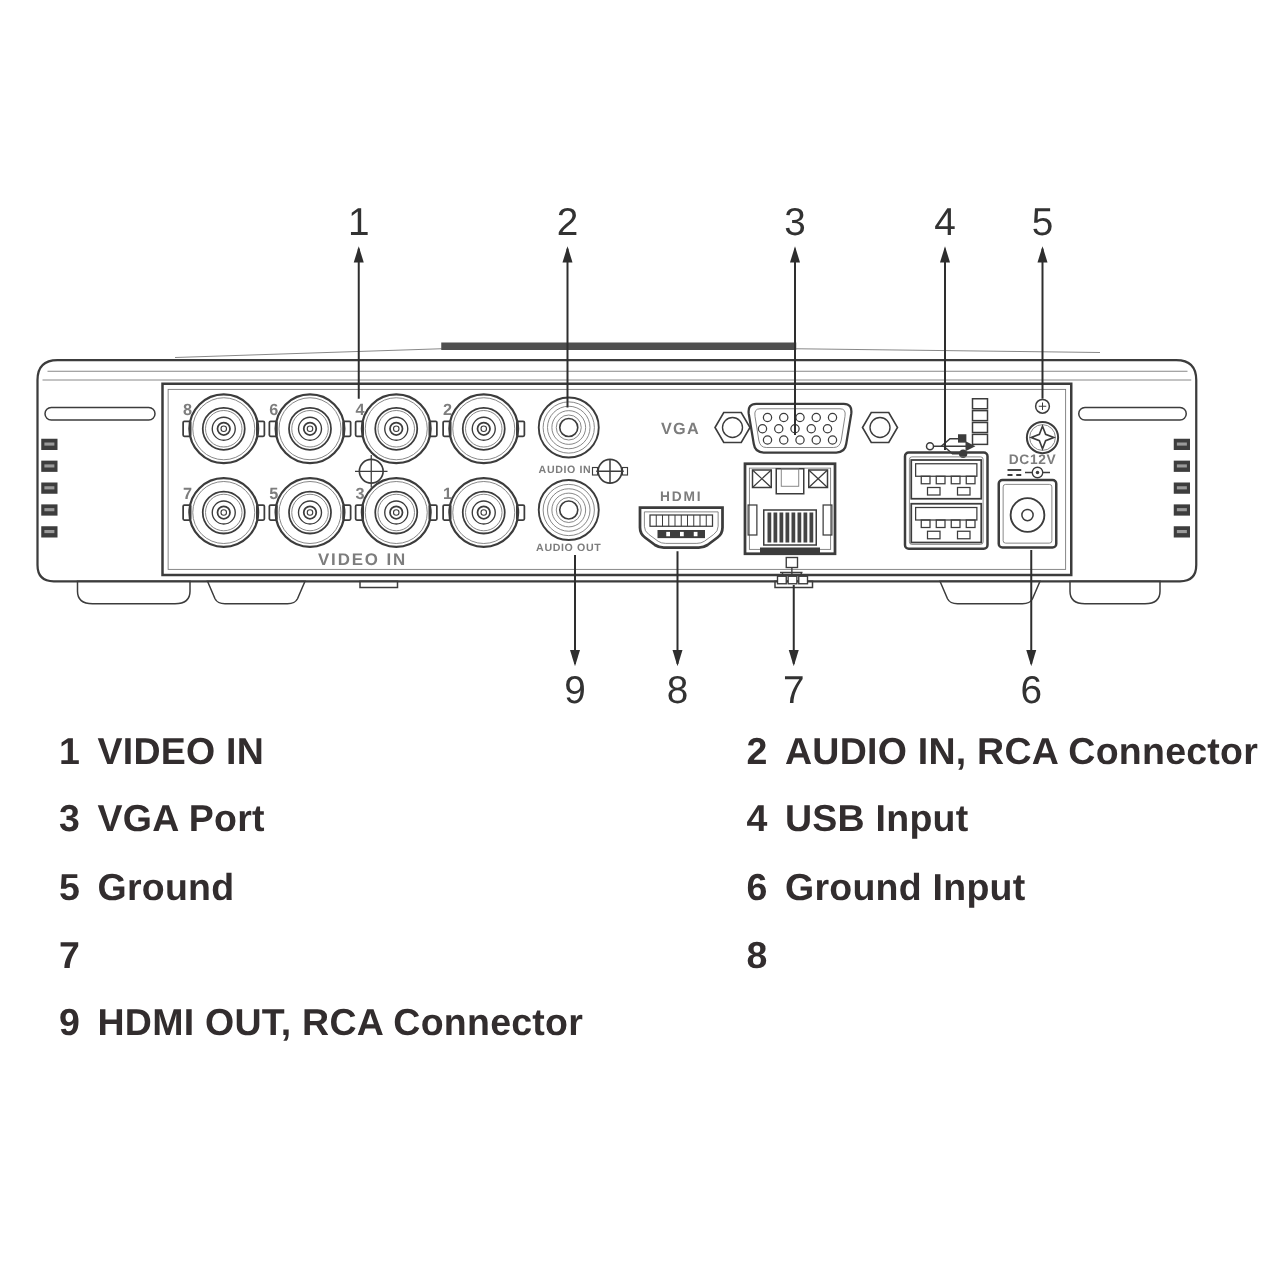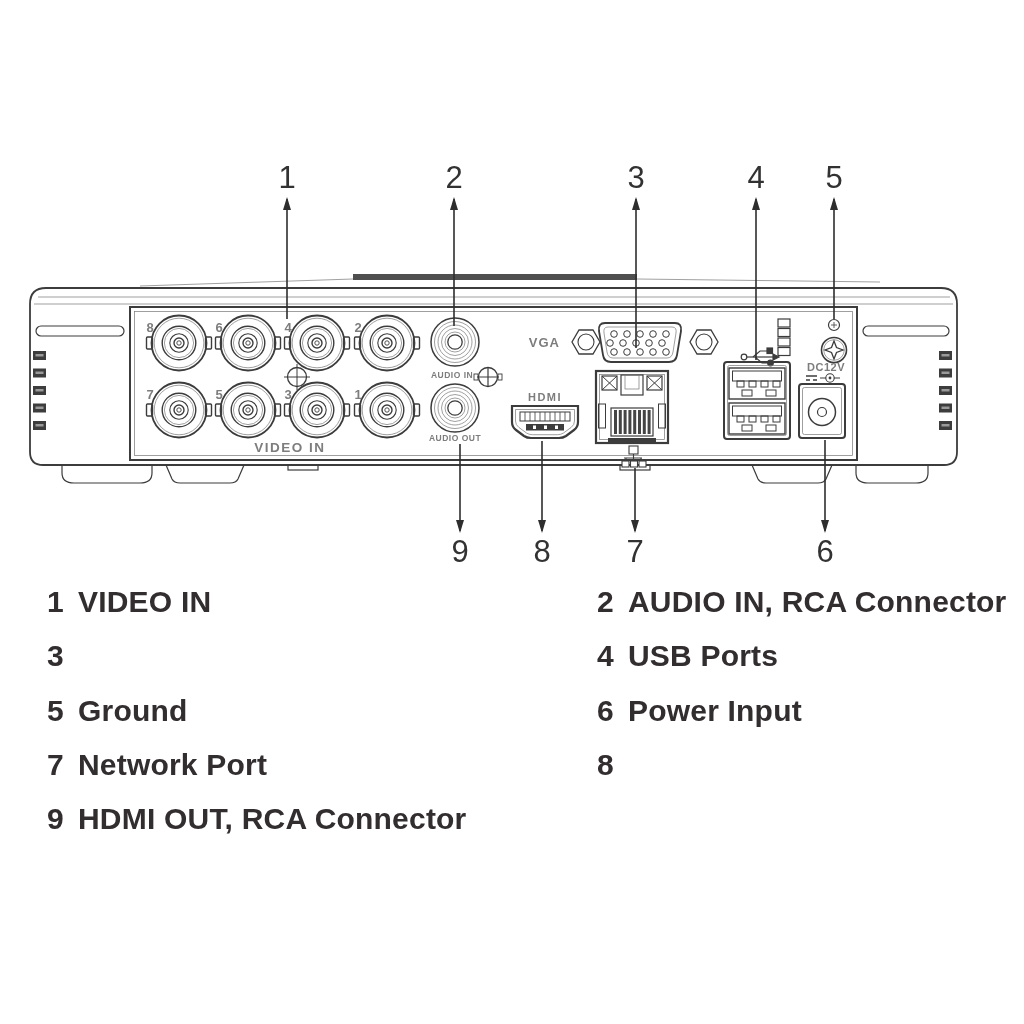--- a/index.html
+++ b/index.html
@@ -313,43 +313,43 @@
   </g>
 </svg>
 
   <div>
     <div class="legend-row" style="left:40px;top:586px;">
       <span class="legend-num">1</span>
       <span class="legend-label">VIDEO IN</span>
     </div>
     <div class="legend-row" style="left:40px;top:640px;">
       <span class="legend-num">3</span>
+      <span class="legend-label">VGA Port</span>
     </div>
     <div class="legend-row" style="left:40px;top:695px;">
       <span class="legend-num">5</span>
       <span class="legend-label">Ground</span>
     </div>
     <div class="legend-row" style="left:40px;top:749px;">
       <span class="legend-num">7</span>
-      <span class="legend-label">Network Port</span>
     </div>
     <div class="legend-row" style="left:40px;top:803px;">
       <span class="legend-num">9</span>
       <span class="legend-label">HDMI OUT, RCA Connector</span>
     </div>
     <div class="legend-row" style="left:590px;top:586px;">
       <span class="legend-num">2</span>
       <span class="legend-label">AUDIO IN, RCA Connector</span>
     </div>
     <div class="legend-row" style="left:590px;top:640px;">
       <span class="legend-num">4</span>
-      <span class="legend-label">USB Ports</span>
+      <span class="legend-label">USB Input</span>
     </div>
     <div class="legend-row" style="left:590px;top:695px;">
       <span class="legend-num">6</span>
-      <span class="legend-label">Power Input</span>
+      <span class="legend-label">Ground Input</span>
     </div>
     <div class="legend-row" style="left:590px;top:749px;">
       <span class="legend-num">8</span>
     </div>
   </div>
 
 </div>
 
 </body></html>

